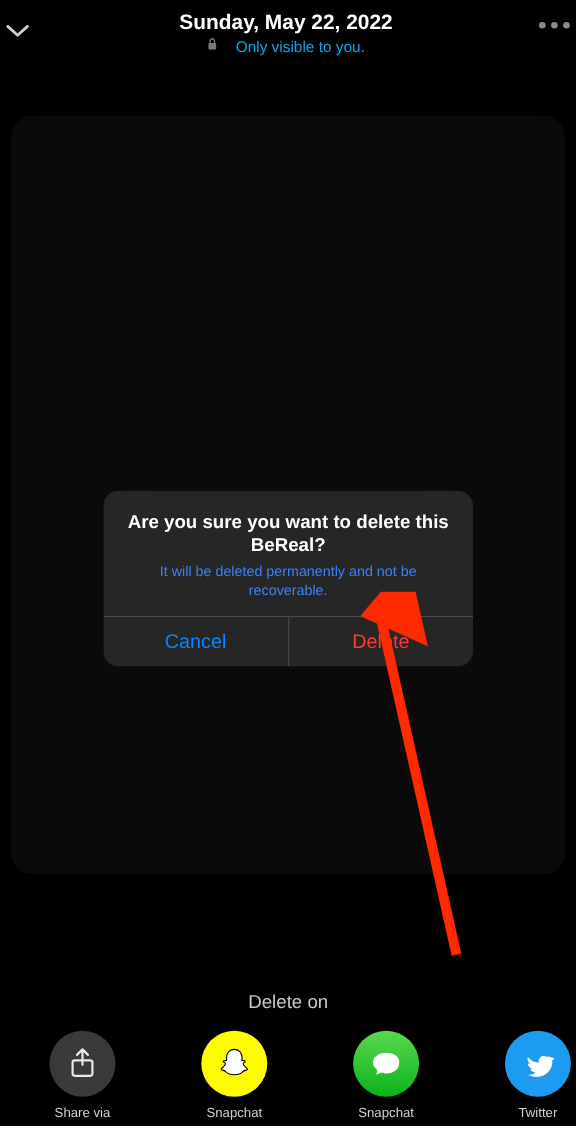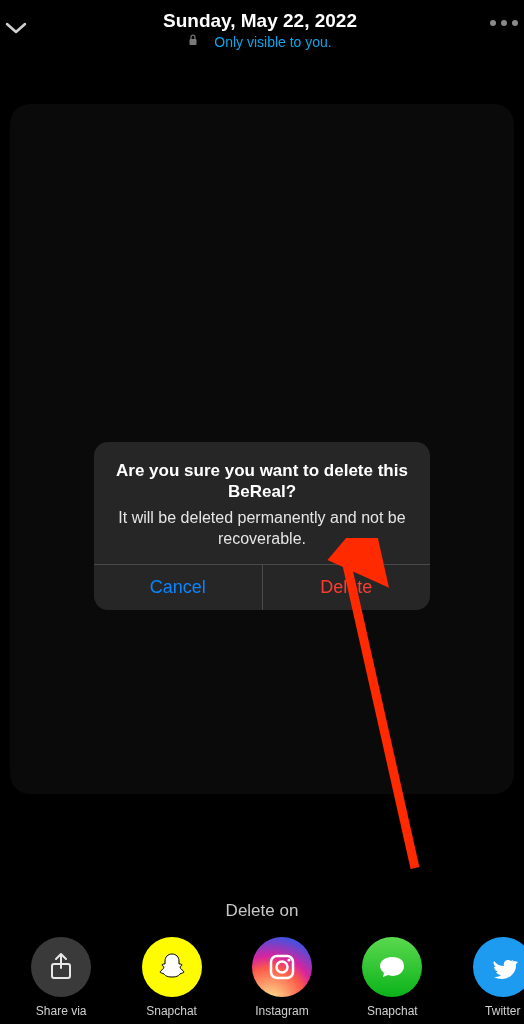--- a/index.html
+++ b/index.html
@@ -85,22 +85,22 @@
       padding: 18px 16px 14px;
       text-align: center;
     }
     .dialog-title {
       font-size: 17px;
       font-weight: 600;
       color: #fff;
       line-height: 1.25;
     }
     .dialog-message {
-      font-size: 16px;
-      color: #e5e5e5;
+      font-size: 13px;
+      color: #3b82f6;
       margin-top: 4px;
       line-height: 1.35;
     }
     .dialog-buttons {
       display: flex;
       border-top: 0.5px solid #4a4a4a;
     }
     .dialog-btn {
       flex: 1;
       padding: 12px 0;
@@ -225,30 +225,20 @@
     </div>
     <div class="share-item">
       <div class="share-circle" style="background:#fffc00">
         <svg width="36" height="36" viewBox="0 0 36 36">
             <path d="M18 5c-4 0-7 3-7 7v3c-1 0-3 0-3 1s2 1 2 2c0 2-4 4-4 5s3 1 4 2 2 3 8 3 7-2 8-3 4-1 4-2-4-3-4-5c0-1 2-1 2-2s-2-1-3-1v-3c0-4-3-7-7-7z" fill="#fff" stroke="#000" stroke-width="1"></path>
           </svg>
       </div>
       <div class="share-label">Snapchat</div>
     </div>
     <div class="share-item">
-      <div class="share-circle" style="background:radial-gradient(circle at 30% 110%,#fdf497 0%,#fd5949 45%,#d6249f 60%,#285AEB 90%)">
-        <svg width="34" height="34" viewBox="0 0 34 34">
-            <rect x="6" y="6" width="22" height="22" rx="6" stroke="#fff" stroke-width="2.5" fill="none"></rect>
-            <circle cx="17" cy="17" r="5.5" stroke="#fff" stroke-width="2.5" fill="none"></circle>
-            <circle cx="24" cy="10" r="1.6" fill="#fff"></circle>
-          </svg>
-      </div>
-      <div class="share-label">Instagram</div>
-    </div>
-    <div class="share-item">
       <div class="share-circle" style="background:linear-gradient(#5bd94e,#0bb31a)">
         <svg width="34" height="34" viewBox="0 0 34 34">
             <path d="M17 7c-7 0-12 4-12 9 0 3 2 5 4 7l-1 4 5-2c1 0 3 1 4 1 7 0 12-4 12-10S24 7 17 7z" fill="#fff"></path>
           </svg>
       </div>
       <div class="share-label">Snapchat</div>
     </div>
     <div class="share-item twitter">
       <div class="share-circle" style="background:#1d9bf0">
         <svg width="34" height="34" viewBox="0 0 34 34">

